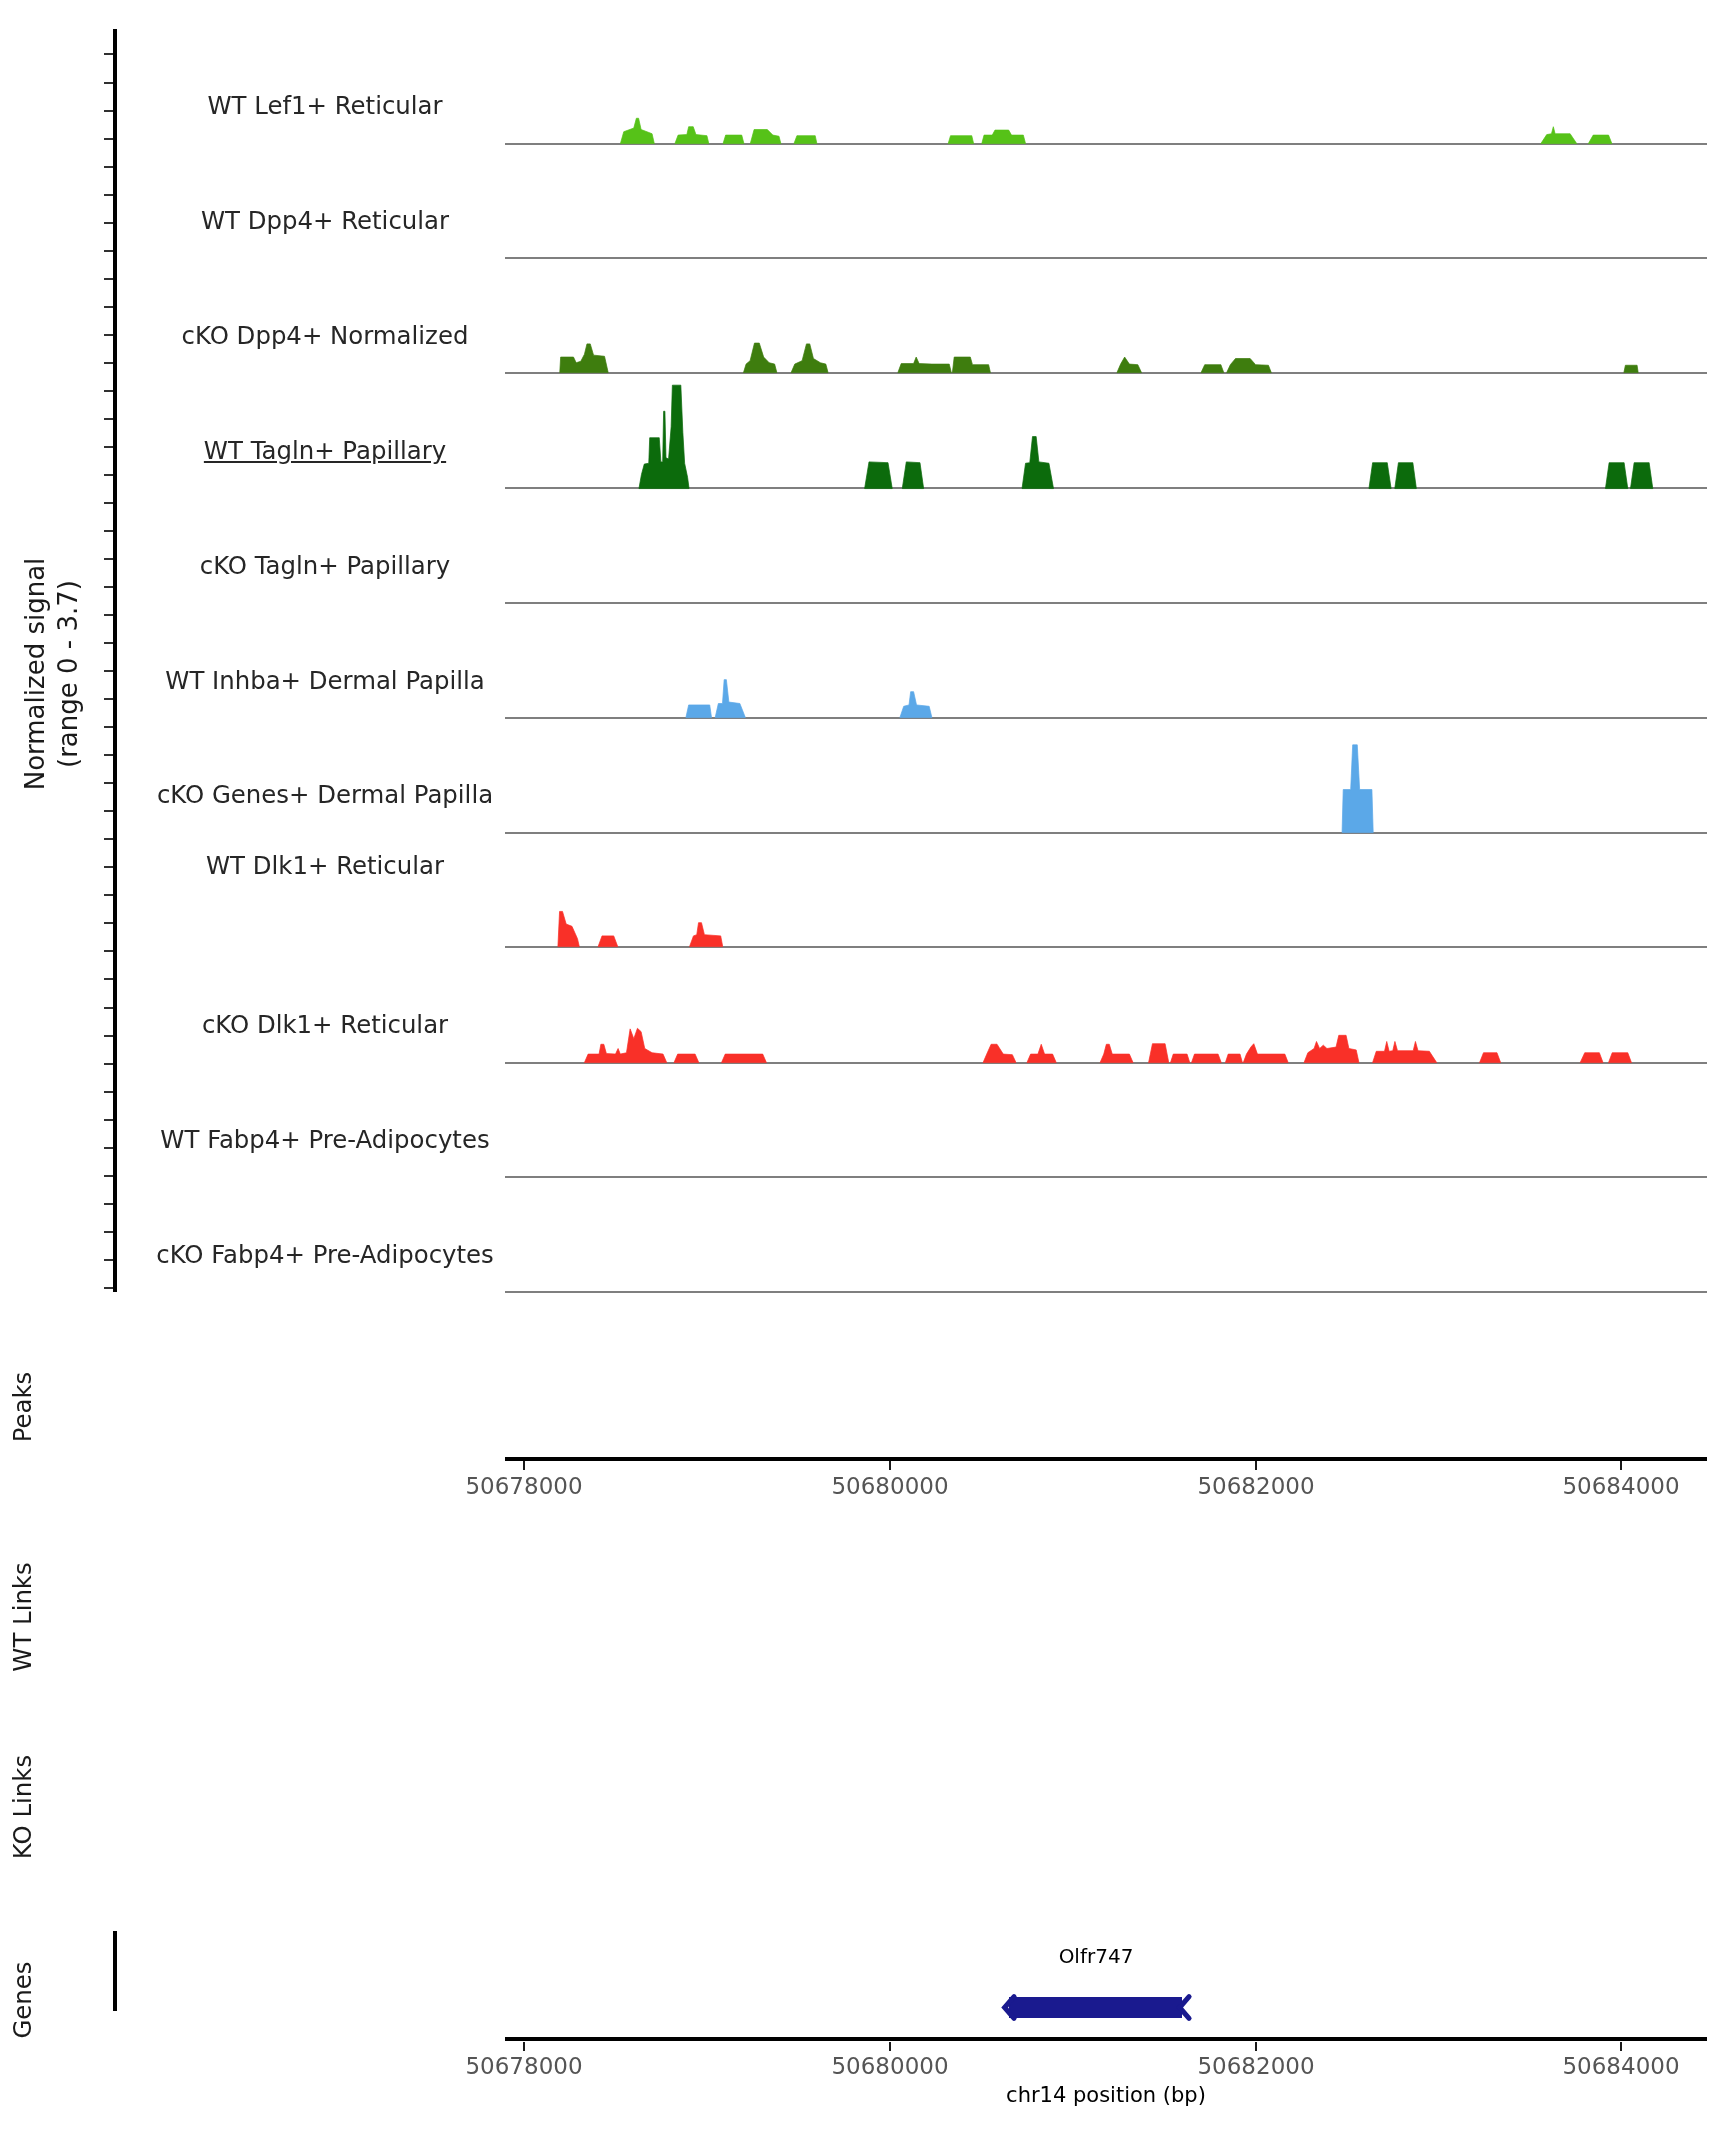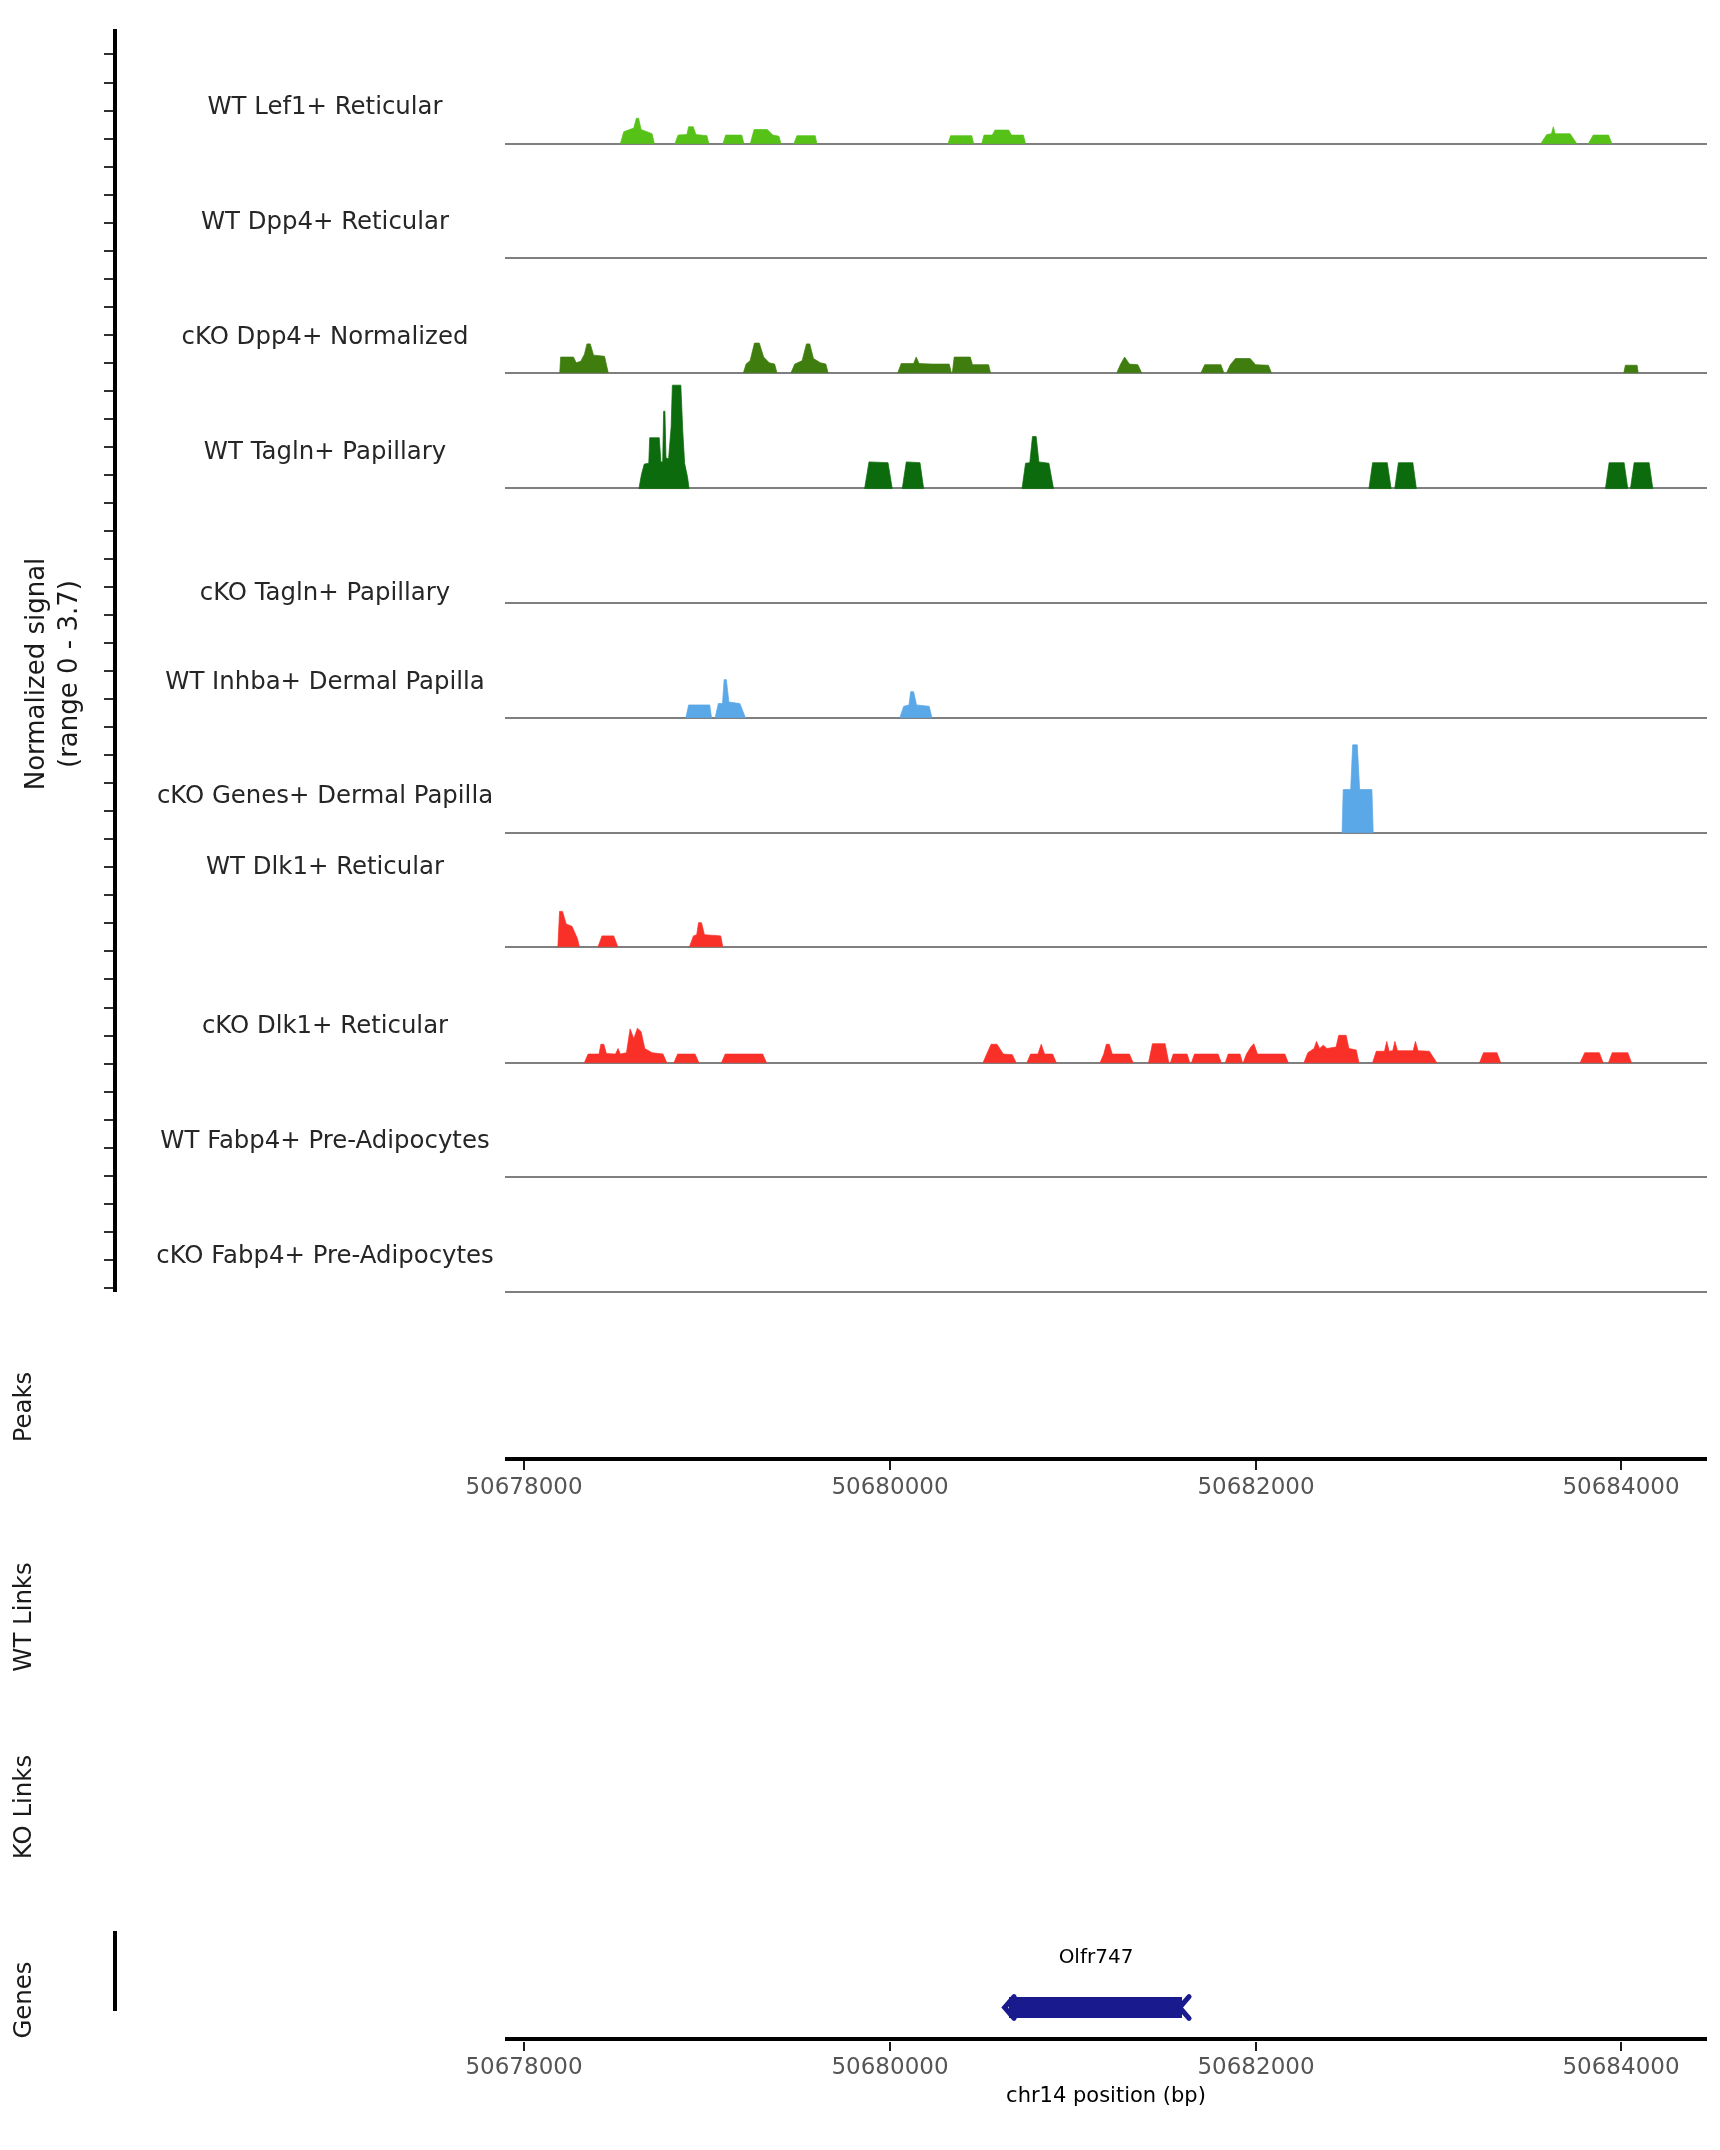--- a/index.html
+++ b/index.html
@@ -126,33 +126,33 @@
         <polygon points="76.3,150 76.3,150.0 77.5,128.4 95.4,128.4 99.2,136.3 105.6,134.3 110.7,124.5 114.2,110.0 118.8,110.0 123.4,125.7 138.7,127.3 143.8,150.0 143.8,150" fill="#3E7D0E" stroke="#3E7D0E" stroke-width="1"></polygon>
         <polygon points="332.5,150 332.5,150.0 336.1,138.2 341.7,133.5 347.8,108.9 354.5,108.9 360.6,128.4 368.3,136.3 375.9,138.2 379.0,150.0 379.0,150" fill="#3E7D0E" stroke="#3E7D0E" stroke-width="1"></polygon>
         <polygon points="398.9,150 398.9,150.0 404.0,138.2 414.2,133.5 420.3,110.0 424.9,110.0 430.0,130.4 439.7,136.3 447.3,138.2 450.4,150.0 450.4,150" fill="#3E7D0E" stroke="#3E7D0E" stroke-width="1"></polygon>
         <polygon points="547.8,150 547.8,150.0 552.4,137.5 569.7,137.5 573.3,128.4 577.4,137.5 595.2,138.2 619.4,138.2 622.3,150.0 622.3,150" fill="#3E7D0E" stroke="#3E7D0E" stroke-width="1"></polygon>
         <polygon points="623.8,150 623.8,150.0 626.3,128.4 648.8,128.4 651.8,139.0 674.3,139.0 676.8,150.0 676.8,150" fill="#3E7D0E" stroke="#3E7D0E" stroke-width="1"></polygon>
         <polygon points="853.3,150 853.3,150.0 858.4,138.2 864.0,128.4 870.6,138.2 882.4,139.0 887.5,150.0 887.5,150" fill="#3E7D0E" stroke="#3E7D0E" stroke-width="1"></polygon>
         <polygon points="970.6,150 970.6,150.0 975.7,139.0 998.2,139.0 1002.2,150.0 1002.2,150" fill="#3E7D0E" stroke="#3E7D0E" stroke-width="1"></polygon>
         <polygon points="1006.3,150 1006.3,150.0 1011.4,139.0 1018.6,130.4 1039.0,130.4 1046.6,139.0 1064.5,139.8 1068.5,150.0 1068.5,150" fill="#3E7D0E" stroke="#3E7D0E" stroke-width="1"></polygon>
         <polygon points="1560.2,150 1560.2,150.0 1562.3,139.8 1578.6,139.8 1580.1,150.0 1580.1,150" fill="#3E7D0E" stroke="#3E7D0E" stroke-width="1"></polygon>
       </svg>
-      <div class="track-label" style="left: 325px; top: 435px;">WT Tagln+ Papillary</div>
+      <div class="track-label" style="left: 325px; top: 435px; text-decoration: underline;">WT Tagln+ Papillary</div>
       <div class="baseline" style="left: 505px; top: 487px; width: 1202px;"></div>
       <svg width="1202" height="109" viewBox="0 0 1676 152" style="left: 505px; top: 381px;">
         <polygon points="186.7,150 186.7,150.0 190.2,130.4 194.1,115.9 200.4,114.7 201.7,79.1 215.0,79.1 217.3,112.8 219.8,112.8 221.1,42.2 222.9,42.2 224.4,106.9 228.0,108.9 231.6,63.8 233.3,5.8 245.1,5.8 247.9,71.6 250.4,114.7 254.5,134.3 256.6,150.0 256.6,150" fill="#0C6B0C" stroke="#0C6B0C" stroke-width="1"></polygon>
         <polygon points="501.4,150 501.4,150.0 507.5,112.8 534.0,113.9 539.9,150.0 539.9,150" fill="#0C6B0C" stroke="#0C6B0C" stroke-width="1"></polygon>
         <polygon points="553.9,150 553.9,150.0 559.5,112.8 578.6,113.9 583.7,150.0 583.7,150" fill="#0C6B0C" stroke="#0C6B0C" stroke-width="1"></polygon>
         <polygon points="720.9,150 720.9,150.0 725.8,114.7 731.7,113.9 735.5,77.5 740.6,77.5 744.4,112.8 758.4,114.7 764.8,150.0 764.8,150" fill="#0C6B0C" stroke="#0C6B0C" stroke-width="1"></polygon>
         <polygon points="1204.7,150 1204.7,150.0 1209.8,113.9 1230.2,113.9 1235.6,150.0 1235.6,150" fill="#0C6B0C" stroke="#0C6B0C" stroke-width="1"></polygon>
         <polygon points="1240.7,150 1240.7,150.0 1245.8,113.9 1265.9,113.9 1270.8,150.0 1270.8,150" fill="#0C6B0C" stroke="#0C6B0C" stroke-width="1"></polygon>
         <polygon points="1534.5,150 1534.5,150.0 1539.6,113.9 1560.5,113.9 1565.6,150.0 1565.6,150" fill="#0C6B0C" stroke="#0C6B0C" stroke-width="1"></polygon>
         <polygon points="1569.4,150 1569.4,150.0 1574.5,113.9 1595.4,113.9 1600.5,150.0 1600.5,150" fill="#0C6B0C" stroke="#0C6B0C" stroke-width="1"></polygon>
       </svg>
-      <div class="track-label" style="left: 325px; top: 576px;">cKO Tagln+ Papillary</div>
+      <div class="track-label" style="left: 325px; top: 550px;">cKO Tagln+ Papillary</div>
       <div class="baseline" style="left: 505px; top: 602px; width: 1202px;"></div>
       <div class="track-label" style="left: 325px; top: 665px;">WT Inhba+ Dermal Papilla</div>
       <div class="baseline" style="left: 505px; top: 717px; width: 1202px;"></div>
       <svg width="1202" height="109" viewBox="0 0 1676 152" style="left: 505px; top: 610px;">
         <polygon points="252.2,150 252.2,150.0 256.0,132.4 285.4,132.4 287.9,150.0 287.9,150" fill="#5BA8E8" stroke="#5BA8E8" stroke-width="1"></polygon>
         <polygon points="293.0,150 293.0,150.0 297.4,130.4 303.2,130.4 305.5,97.1 308.6,97.1 312.1,128.4 327.4,130.4 335.1,150.0 335.1,150" fill="#5BA8E8" stroke="#5BA8E8" stroke-width="1"></polygon>
         <polygon points="550.6,150 550.6,150.0 555.9,134.3 563.3,132.4 565.6,113.9 569.7,113.9 573.8,132.4 591.4,134.3 595.2,150.0 595.2,150" fill="#5BA8E8" stroke="#5BA8E8" stroke-width="1"></polygon>
       </svg>
       <div class="track-label" style="left: 325px; top: 779px;">cKO Genes+ Dermal Papilla</div>
       <div class="baseline" style="left: 505px; top: 832px; width: 1202px;"></div>

